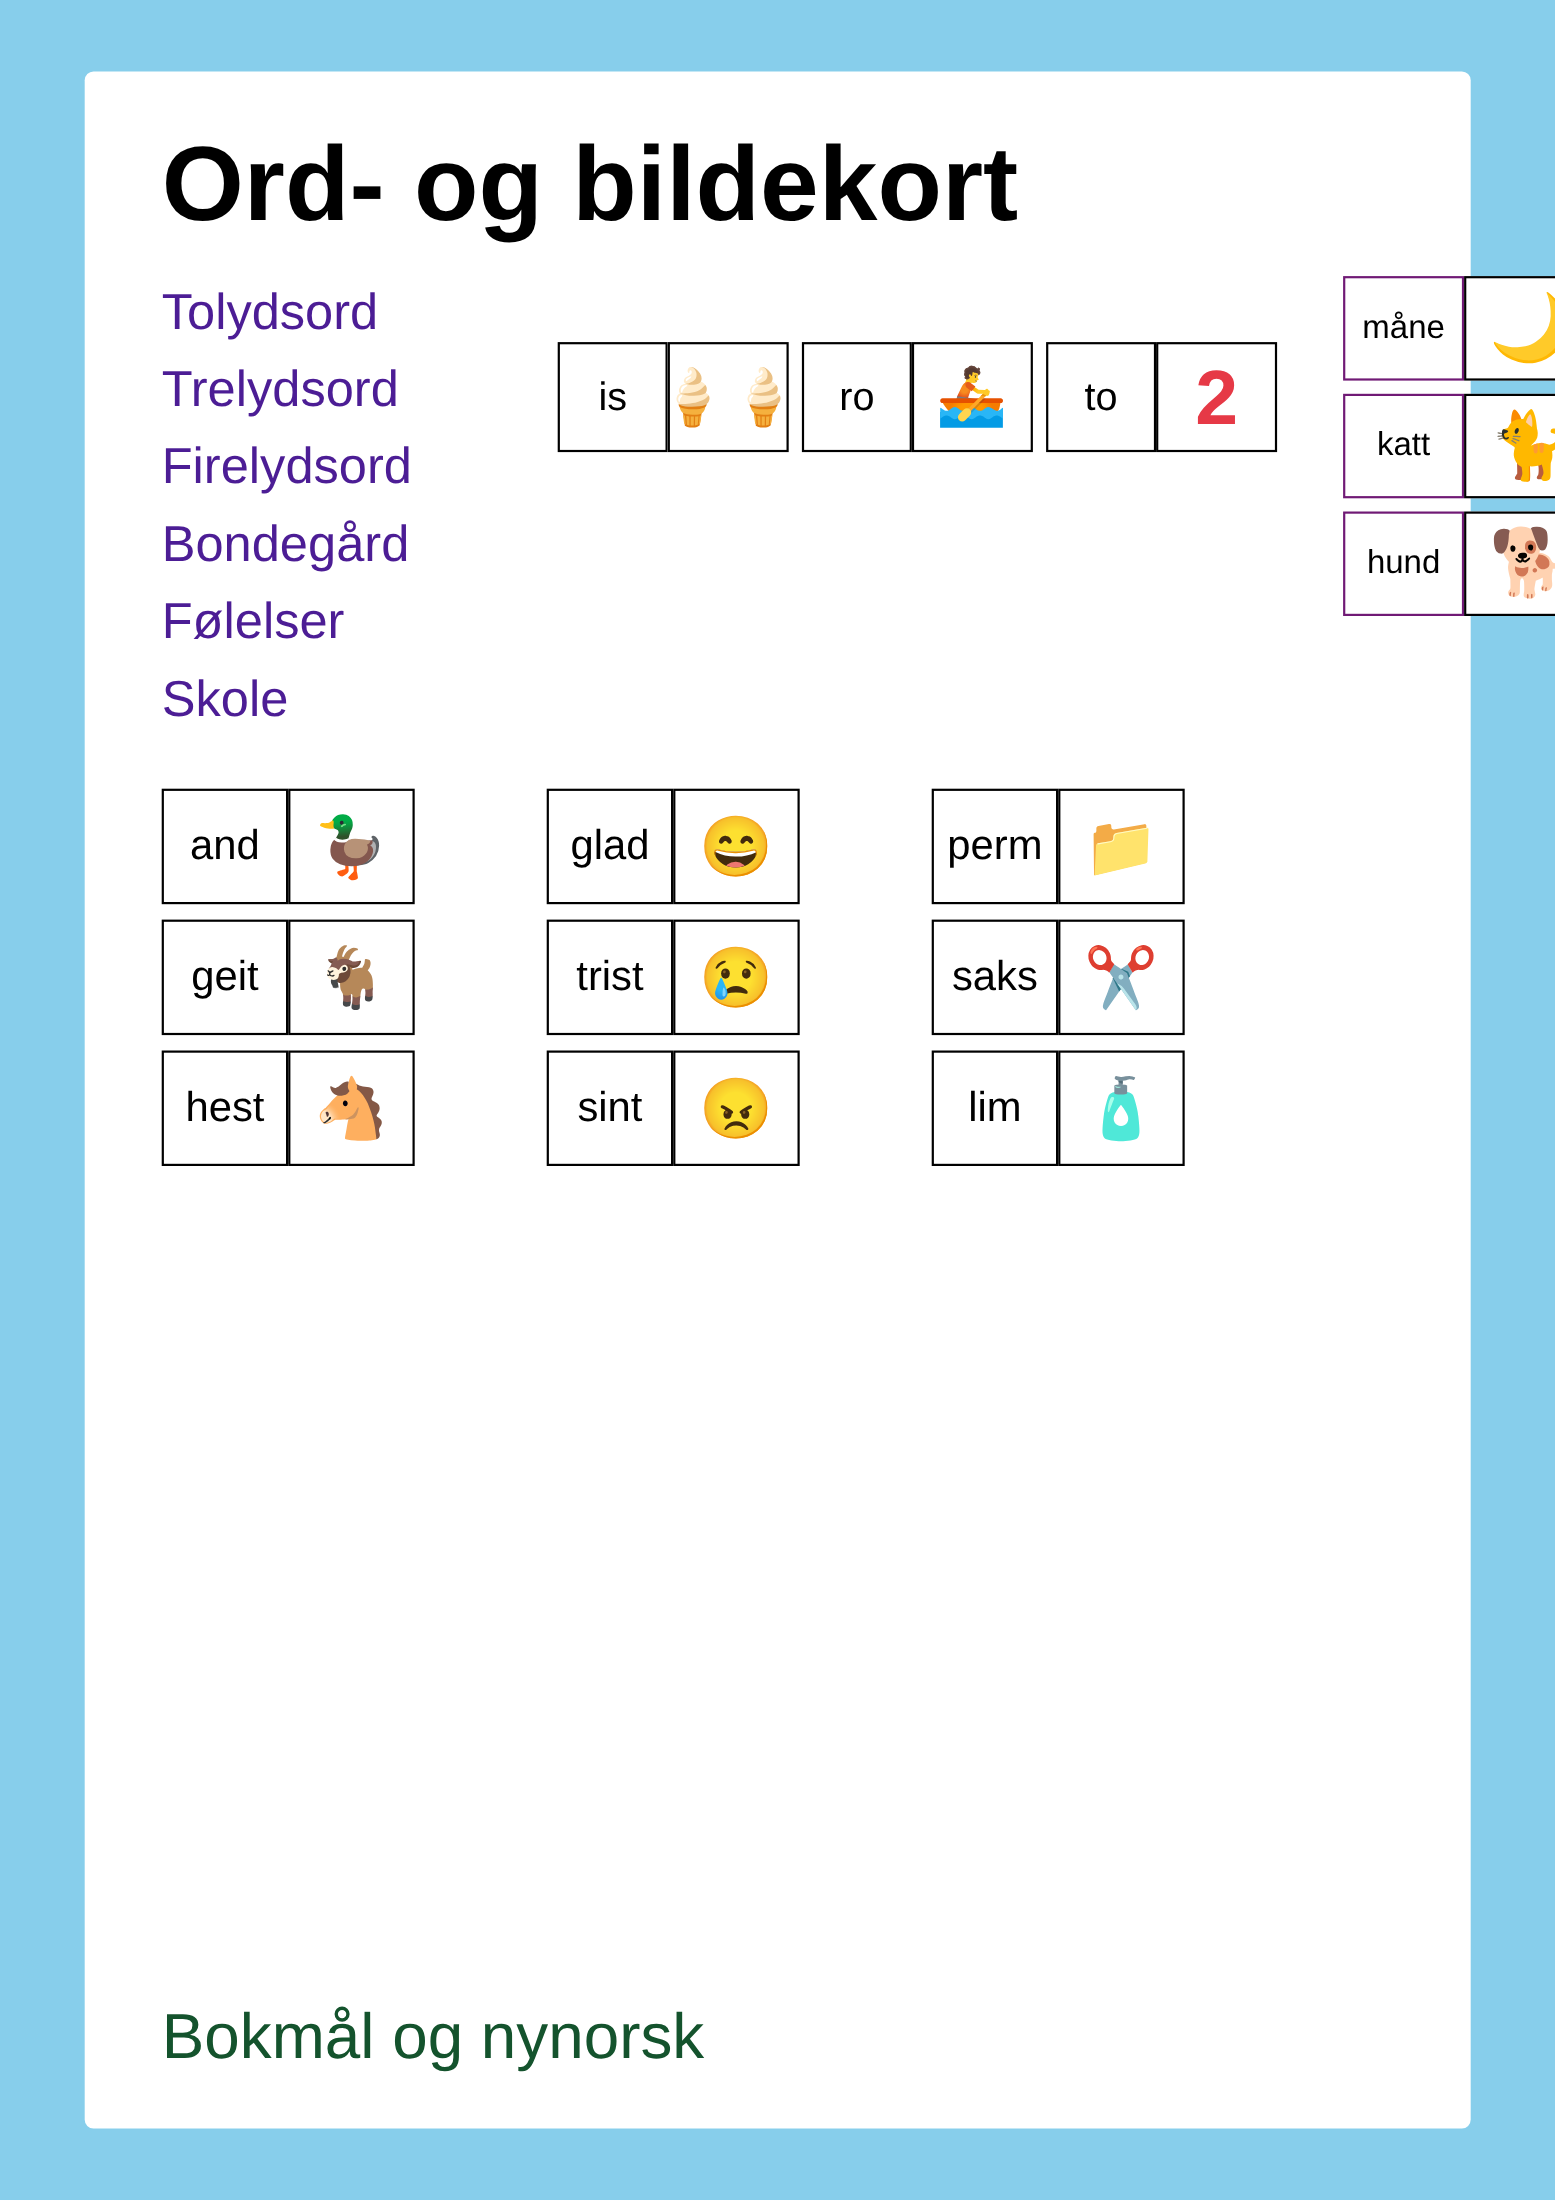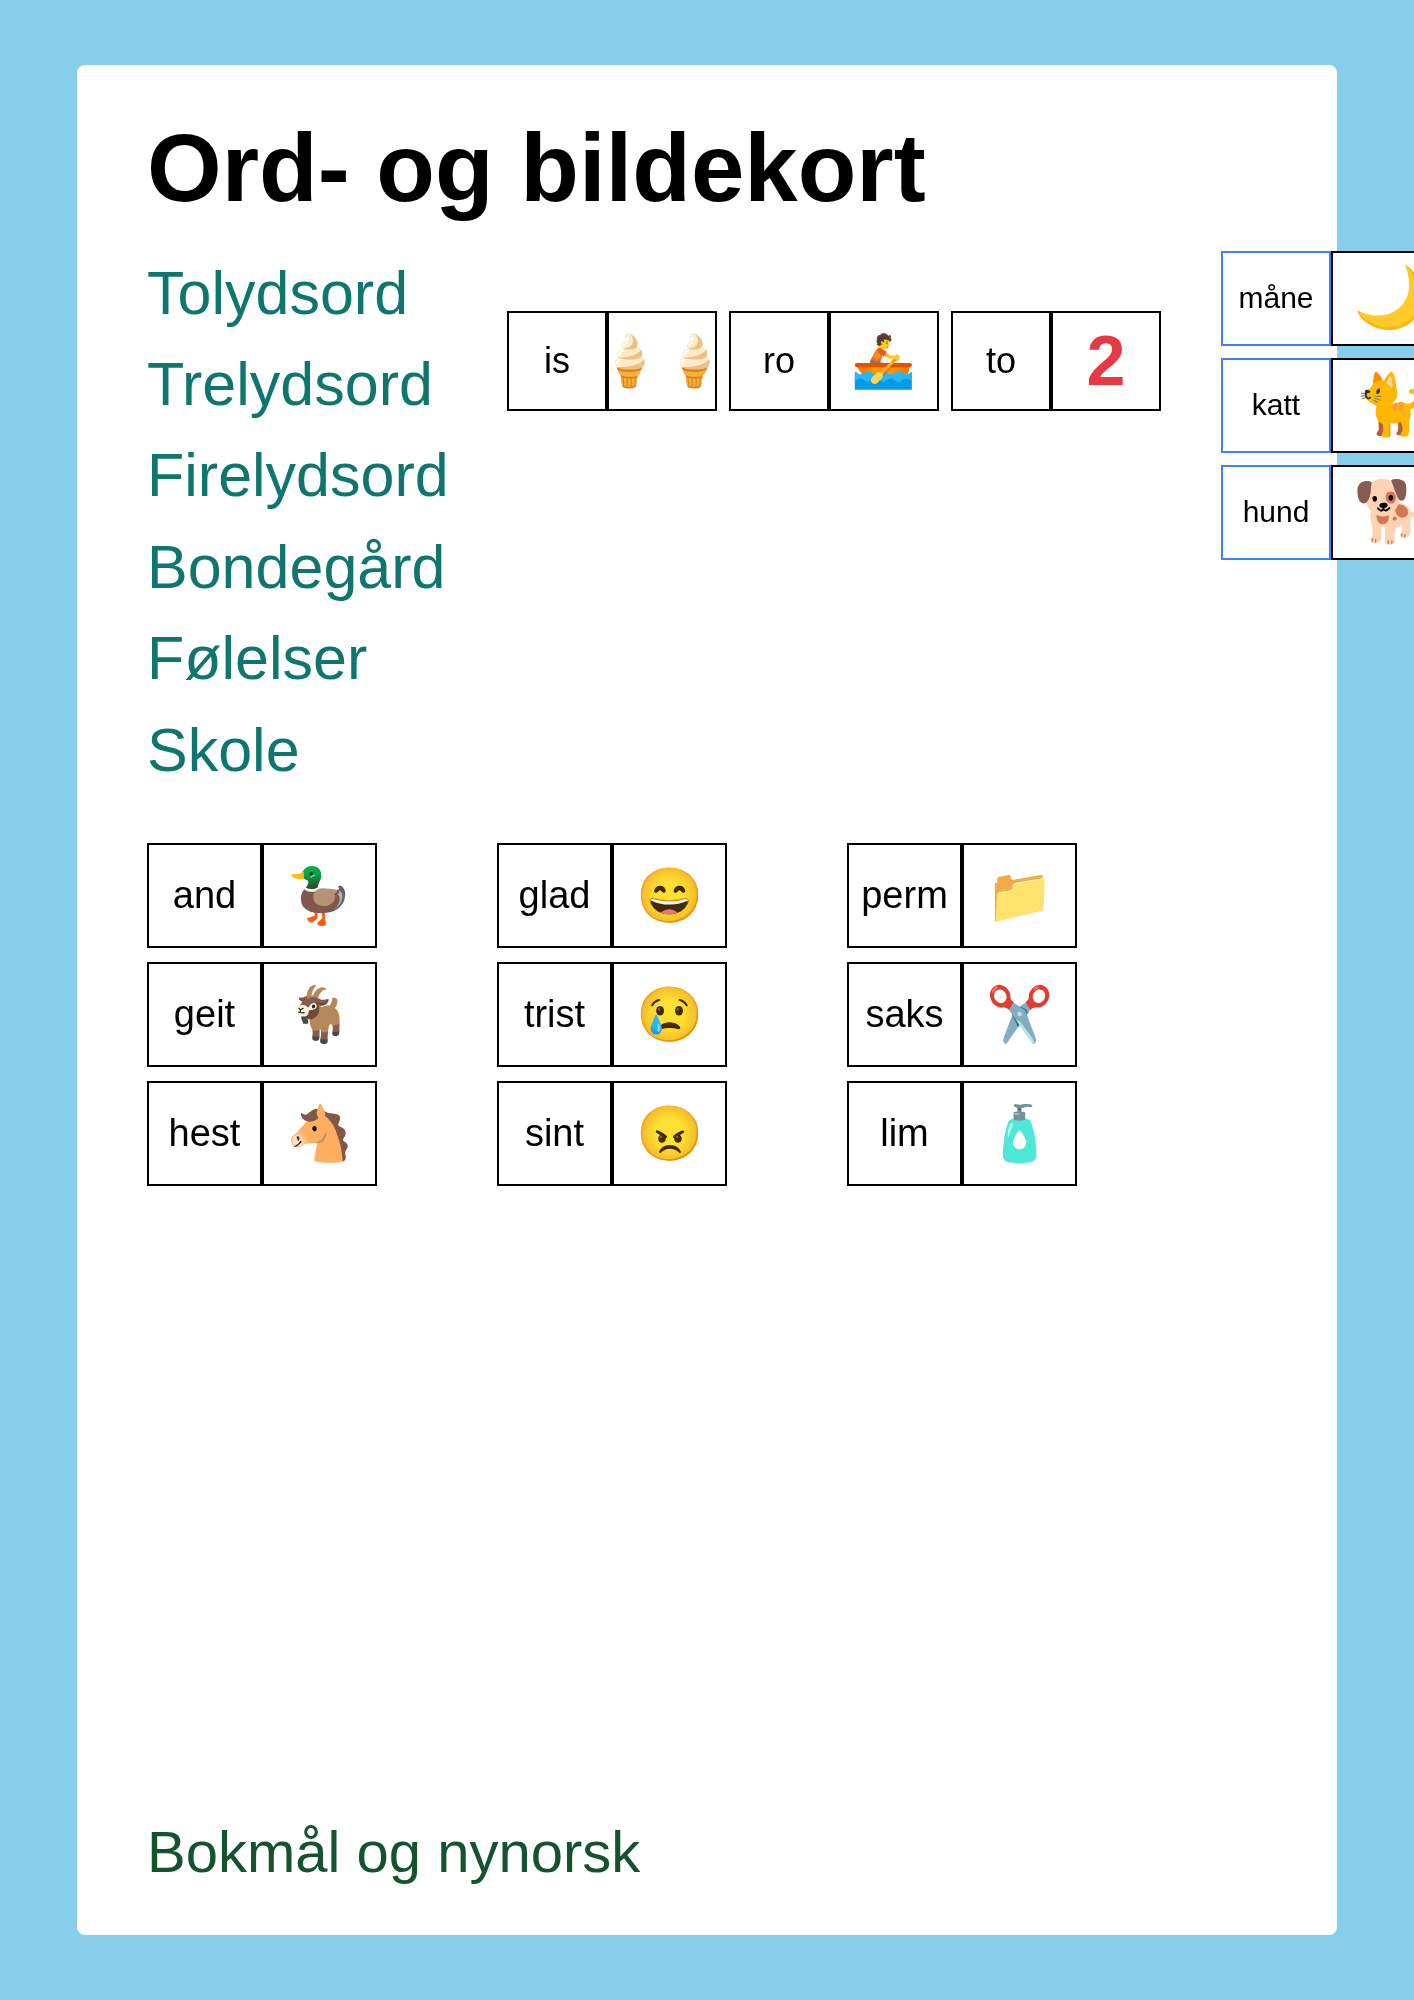--- a/index.html
+++ b/index.html
@@ -37,22 +37,22 @@
       gap: 20px;
       margin-bottom: 40px;
     }
     .left-menu {
       display: flex;
       flex-direction: column;
       gap: 6px;
       min-width: 320px;
     }
     .menu-item {
-      font-size: 61px;
-      color: #0f766e;
+      font-size: 46px;
+      color: #4c1d95;
       font-weight: 400;
       line-height: 1.4;
     }
     .center-cards {
       display: flex;
       flex-direction: row;
       gap: 12px;
       margin-top: 60px;
       margin-left: 20px;
     }
@@ -148,21 +148,21 @@
       gap: 2px;
     }
     
     .big-two {
       font-size: 70px;
       font-weight: 900;
       color: #e63946;
     }
     
     .word-card-right {
-      border: 2px solid #3b82f6;
+      border: 2px solid #701a75;
       width: 110px;
       height: 95px;
       display: flex;
       align-items: center;
       justify-content: center;
       font-size: 30px;
       font-weight: 400;
       color: #000;
       background: white;
     }

